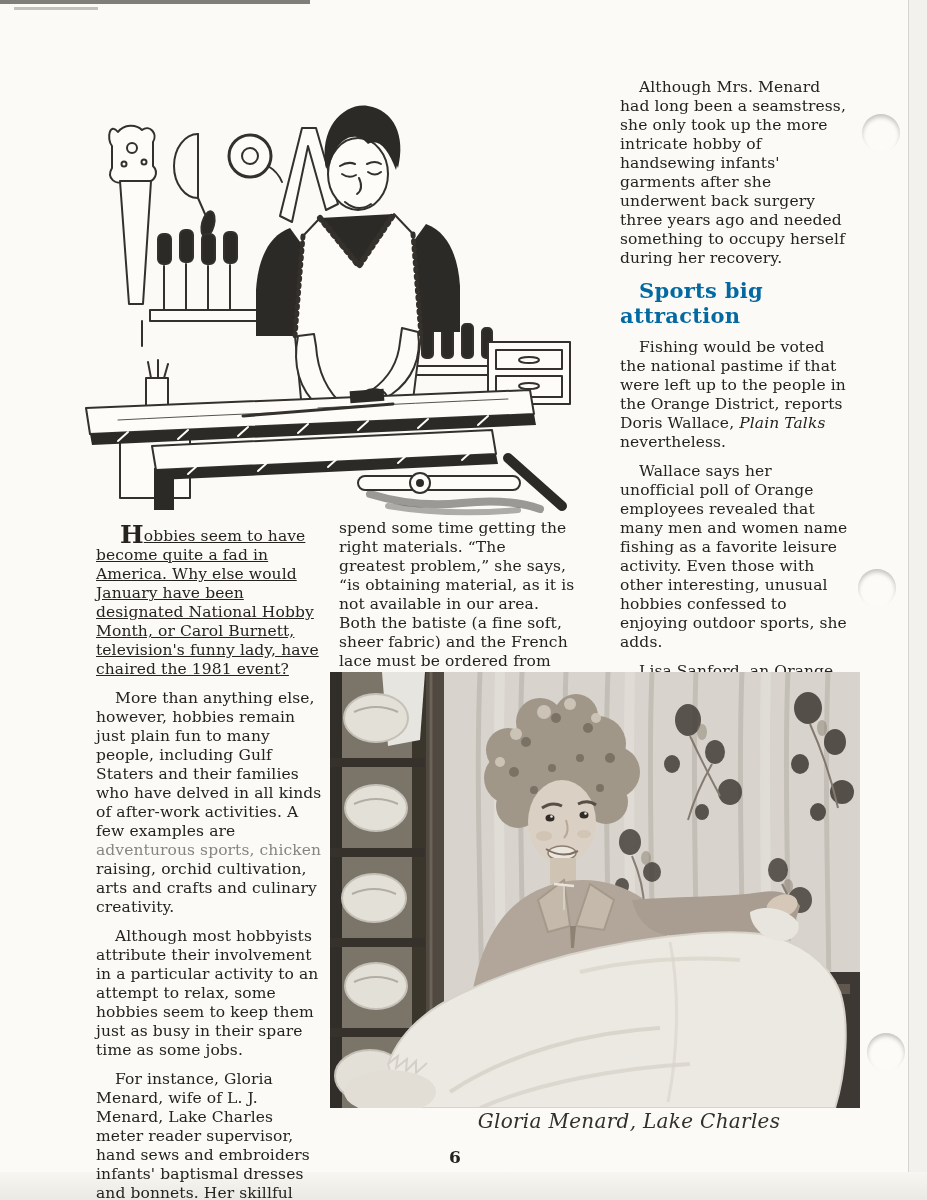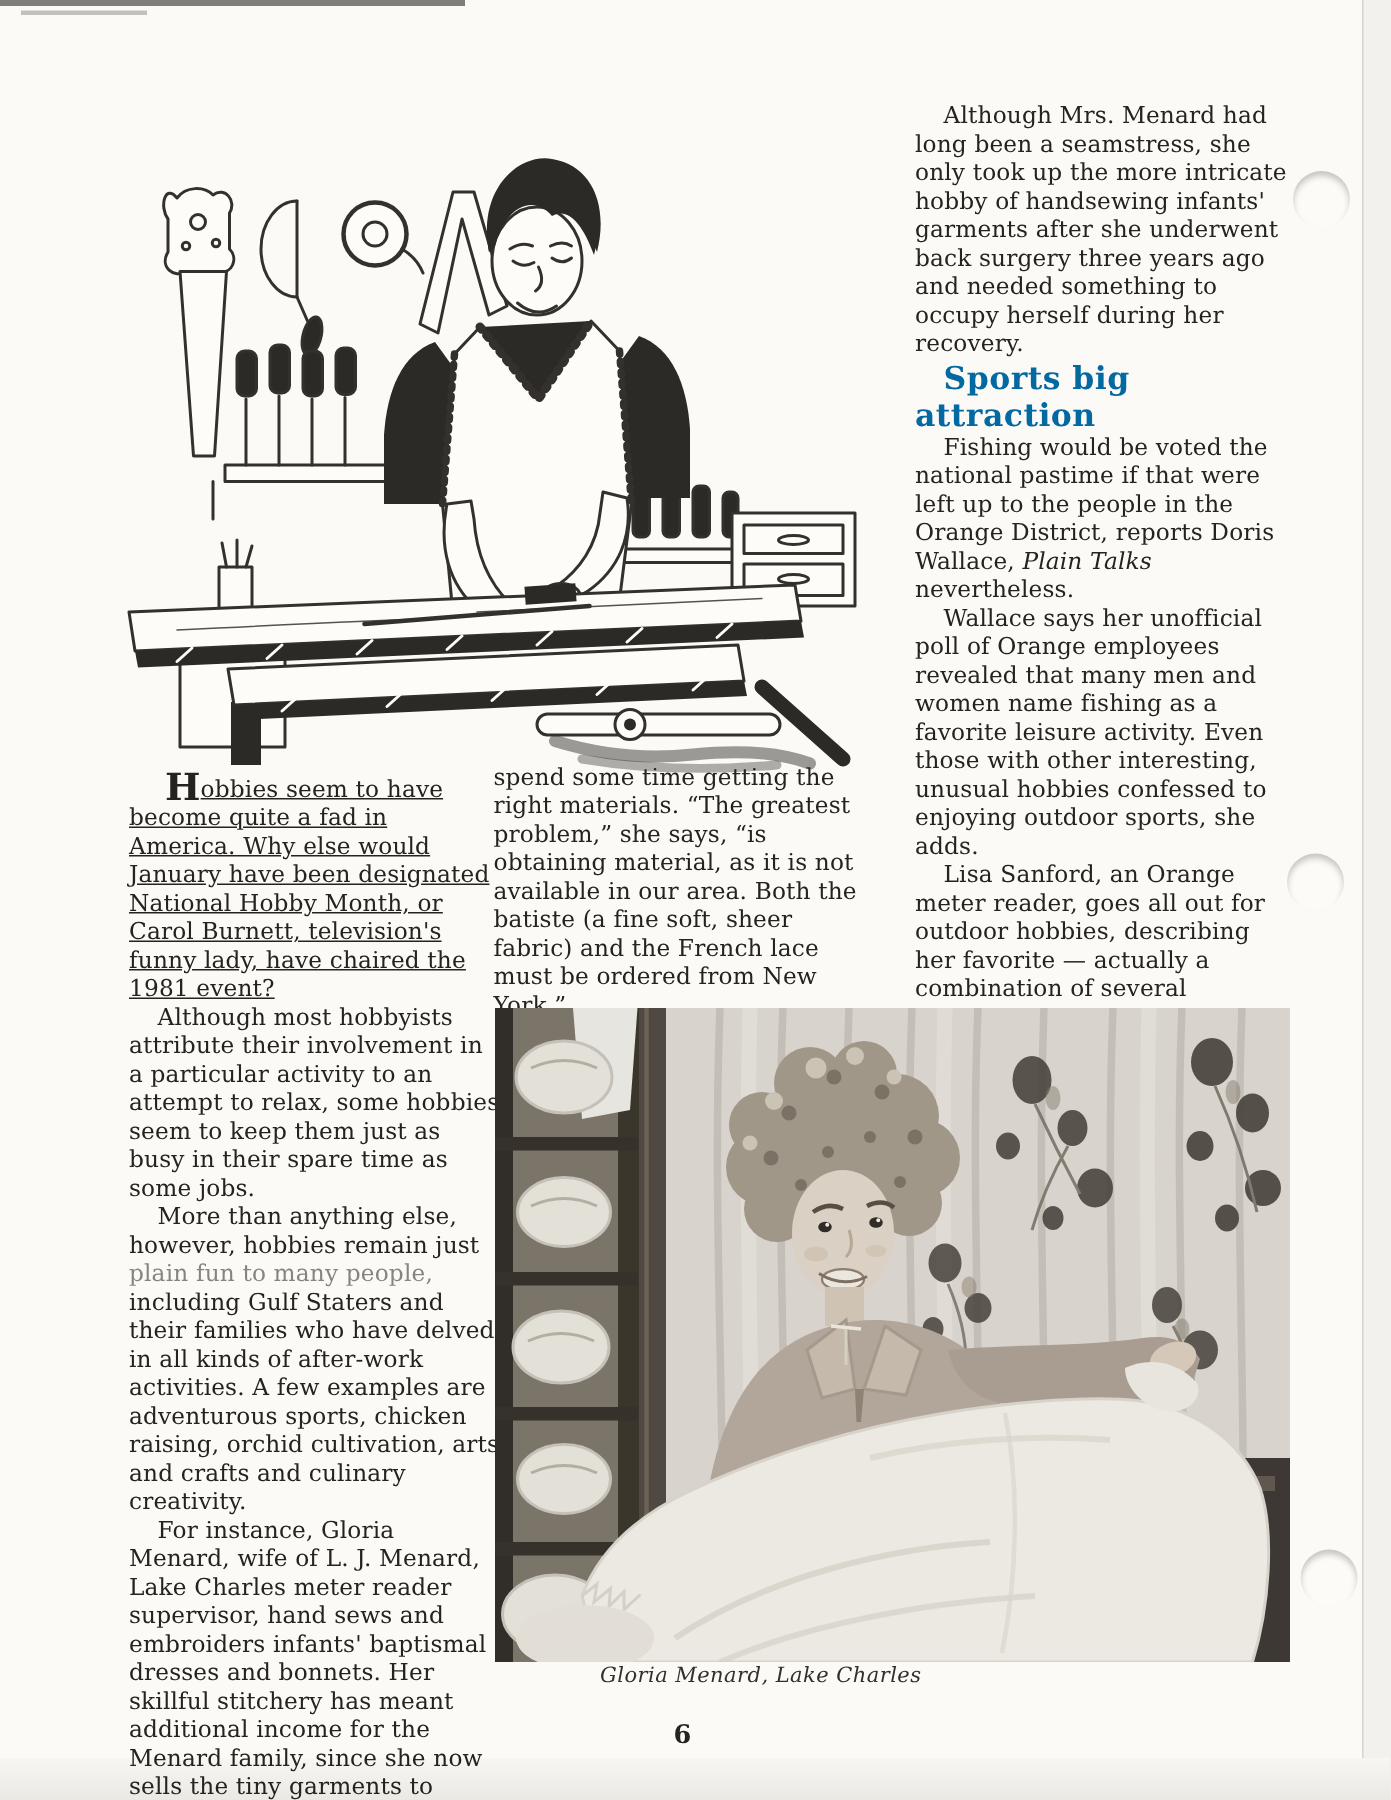--- a/index.html
+++ b/index.html
@@ -3,31 +3,31 @@
 <meta charset="utf-8">
 <style>
   html,body { margin:0; padding:0; background:#e8e6e1; }
   .page {
     position:relative; width:927px; height:1200px; margin:0 auto;
     background:#fbfaf7; overflow:hidden;
     font-family:"DejaVu Serif","Liberation Serif",serif;
     color:#26231e;
   }
   .col { position:absolute; font-size:15.5px; line-height:19px; letter-spacing:0.1px; }
-  .col p { margin:0; text-indent:19px; }
+  .col p { margin:10px; text-indent:19px; }
   .col p.noindent { text-indent:0; }
   .heading {
     font-weight:bold; font-size:21px; line-height:25px;
     margin:8px 0 4px 0; text-indent:0; letter-spacing:0.3px; color:#0369a1;
   }
   .dropcap { font-size:25px; font-weight:bold; line-height:0; vertical-align:-2px; }
   .italic { font-style:italic; }
   .caption {
     position:absolute; left:400px; top:1109px; width:458px;
-    text-align:left; font-style:italic; font-size:14px; color:#33302a;
+    text-align:center; font-style:italic; font-size:20px; color:#33302a;
     letter-spacing:0.3px;
   }
   .pagenum {
     position:absolute; left:425px; top:1147px; width:60px;
     text-align:center; font-weight:bold; font-size:17px; color:#2a2username722;
   }
   .illustration { position:absolute; left:58px; top:84px; width:517px; height:432px; }
   .photo { position:absolute; left:330px; top:672px; width:530px; height:436px; }
   .hole {
     position:absolute; width:38px; height:38px; border-radius:50%;
@@ -180,22 +180,22 @@
   <div class="col" style="left:610px; top:68px; width:250px;">
     <p>Although Mrs. Menard had long been a seamstress, she only took up the more intricate hobby of handsewing infants' garments after she underwent back surgery three years ago and needed something to occupy herself during her recovery.</p>
     <p class="heading">Sports big attraction</p>
     <p><span>Fishing would be voted the national pastime if that were left up to the people in the Orange District, reports Doris Wallace, </span><span class="italic">Plain Talks</span><span> nevertheless.</span></p>
     <p>Wallace says her unofficial poll of Orange employees revealed that many men and women name fishing as a favorite leisure activity. Even those with other interesting, unusual hobbies confessed to enjoying outdoor sports, she adds.</p>
     <p>Lisa Sanford, an Orange meter reader, goes all out for outdoor hobbies, describing her favorite — actually a combination of several</p>
   </div>
 
   <div class="col" style="left:86px; top:517px; width:248px;">
     <p style="text-indent:24px;text-decoration:underline;"><span class="dropcap">H</span><span>obbies seem to have become quite a fad in America. Why else would January have been designated National Hobby Month, or Carol Burnett, television's funny lady, have chaired the 1981 event?</span></p>
+    <p>More than anything else, however, hobbies remain just plain fun to many people, including Gulf Staters and their families who have delved in all kinds of after-work activities. A few examples are adventurous sports, chicken raising, orchid cultivation, arts and crafts and culinary creativity.</p>
     <p>Although most hobbyists attribute their involvement in a particular activity to an attempt to relax, some hobbies seem to keep them just as busy in their spare time as some jobs.</p>
-    <p>More than anything else, however, hobbies remain just plain fun to many people, including Gulf Staters and their families who have delved in all kinds of after-work activities. A few examples are adventurous sports, chicken raising, orchid cultivation, arts and crafts and culinary creativity.</p>
     <p>For instance, Gloria Menard, wife of L. J. Menard, Lake Charles meter reader supervisor, hand sews and embroiders infants' baptismal dresses and bonnets. Her skillful stitchery has meant additional income for the Menard family, since she now sells the tiny garments to three stores.</p>
 
   </div>
   <div class="fade-artifact"></div>
 
   <div class="col" style="left:329px; top:509px; width:256px;">
     <p class="noindent">spend some time getting the right materials. “The greatest problem,” she says, “is obtaining material, as it is not available in our area. Both the batiste (a fine soft, sheer fabric) and the French lace must be ordered from New York.”</p>
   </div>
 
   <svg class="photo" viewBox="0 0 530 436">

